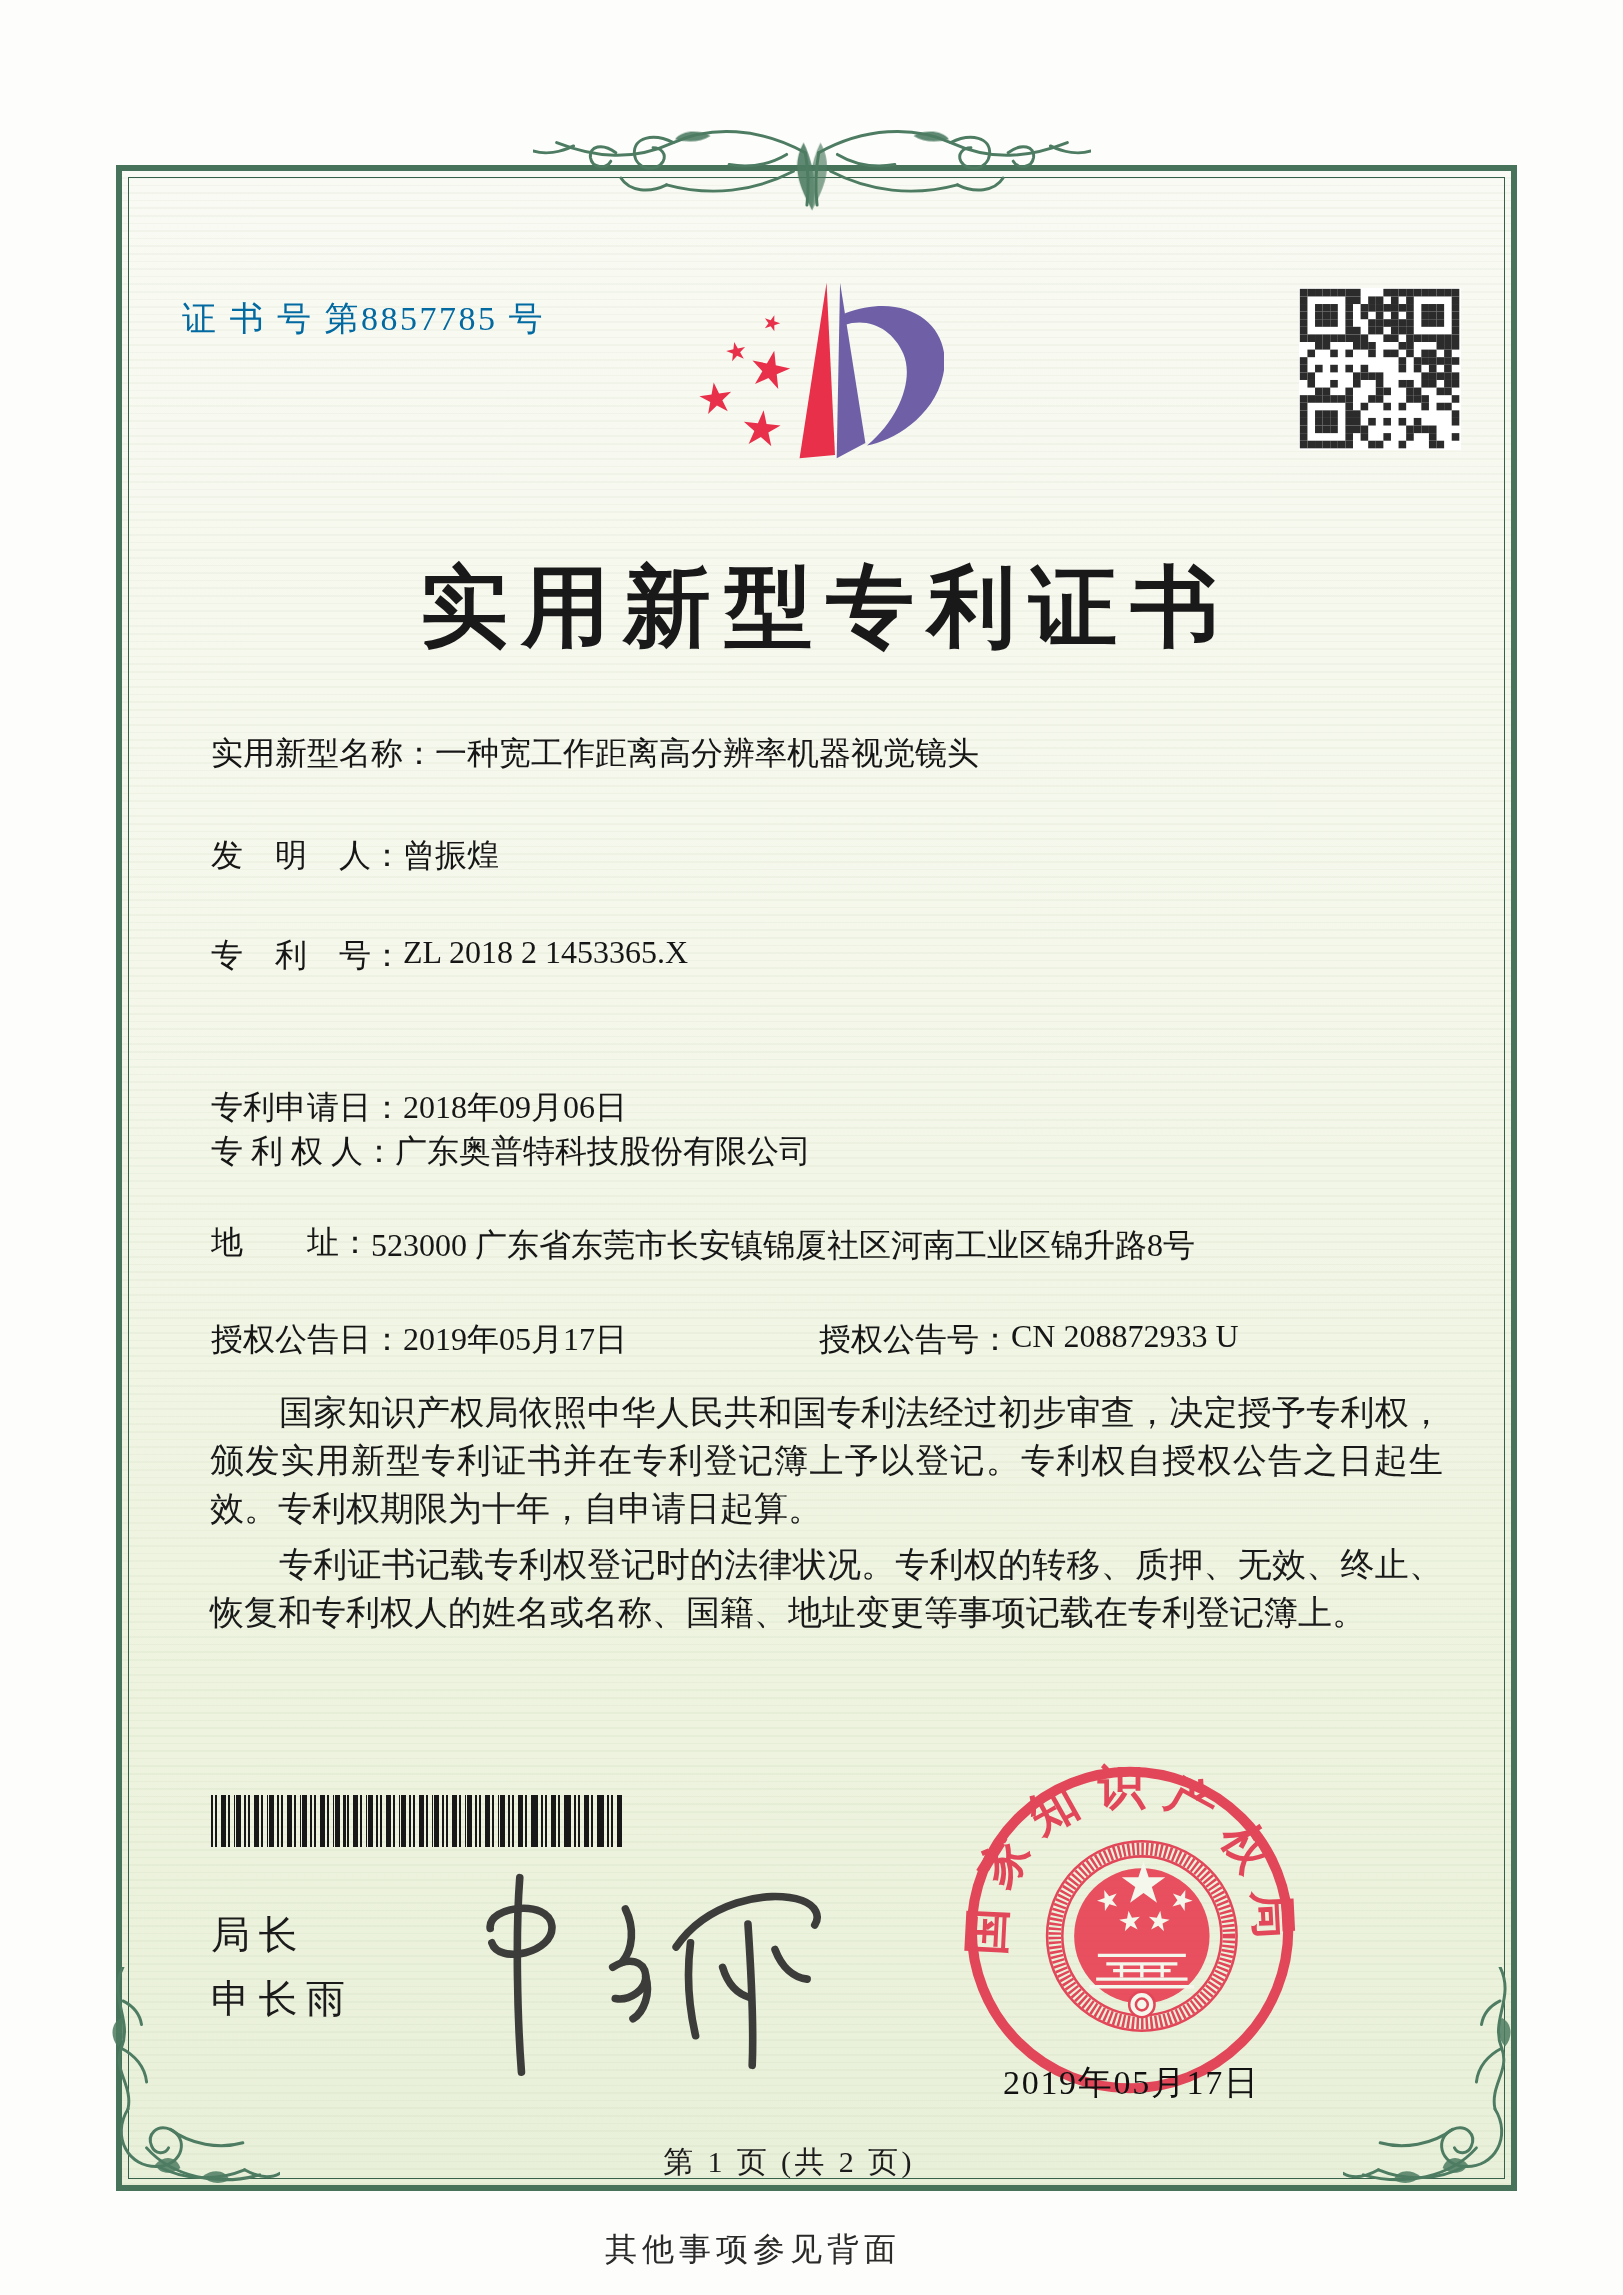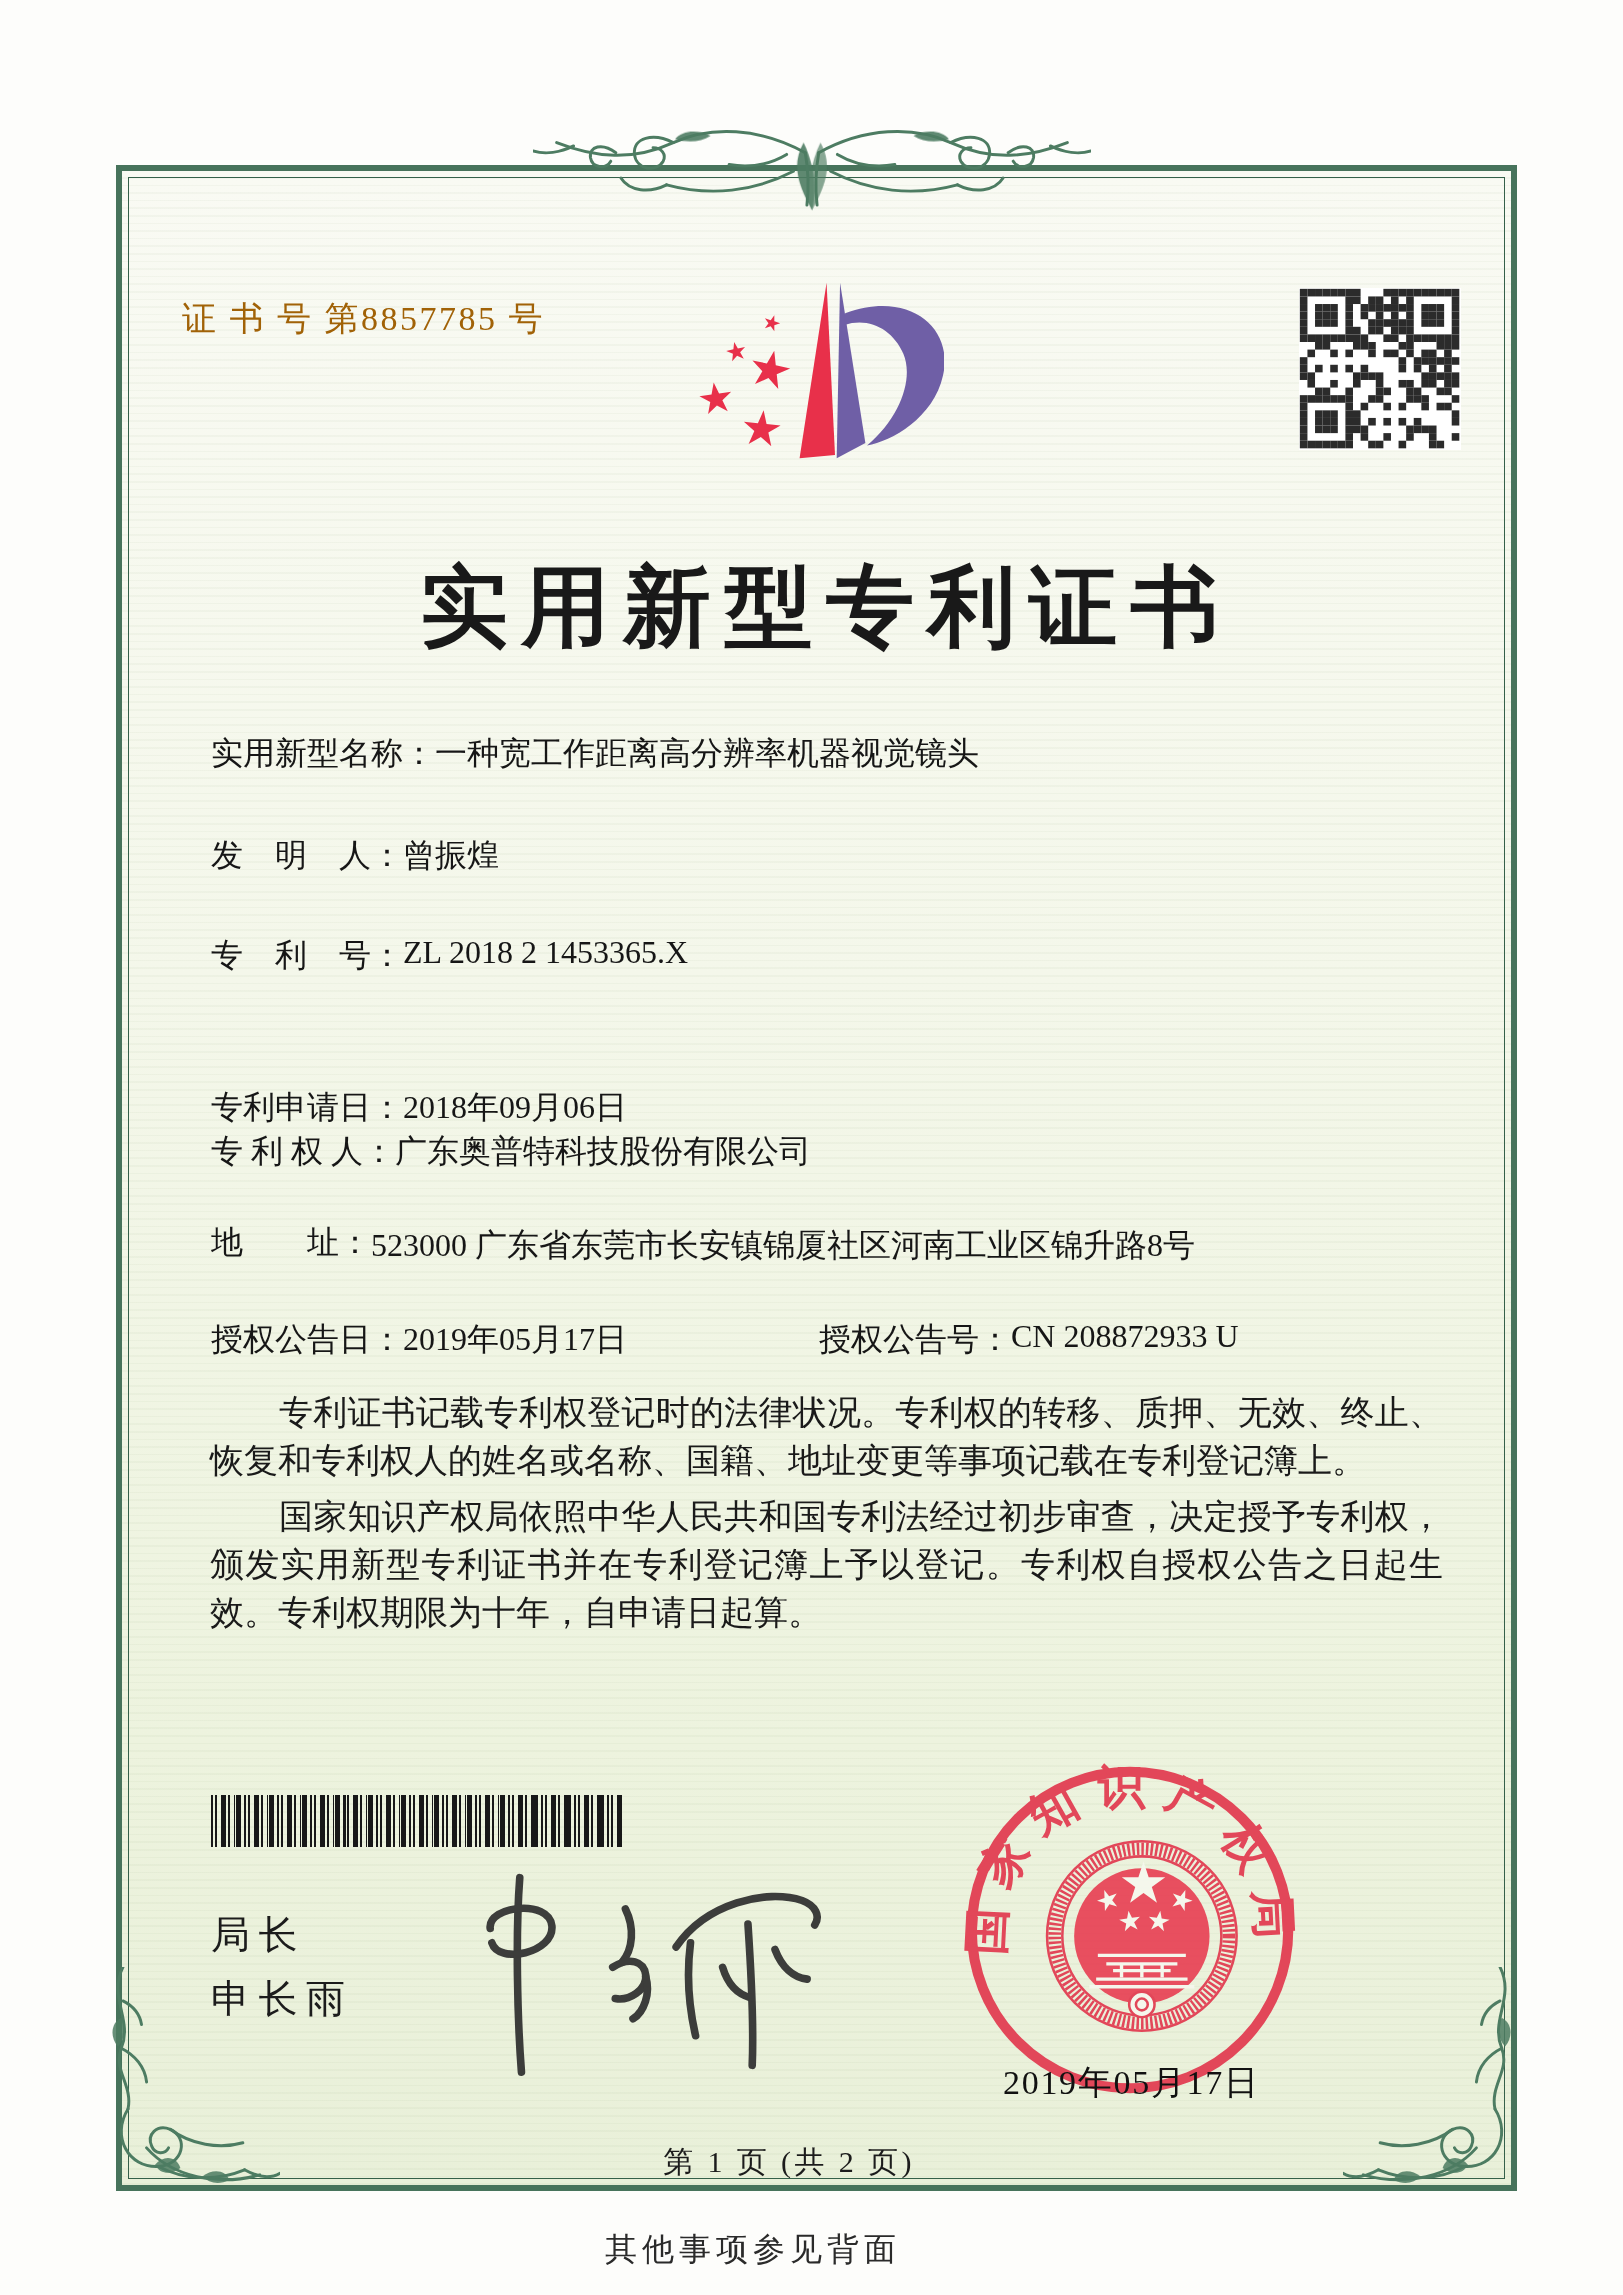--- a/index.html
+++ b/index.html
@@ -10,21 +10,21 @@
   
   .frame-outer{left:116px;top:165px;width:1401px;height:2026px;
     border:6.8px solid #47735b;box-sizing:border-box;
     background:
       repeating-linear-gradient(0deg, rgba(110,140,90,.05) 0 1.7px, rgba(0,0,0,0) 1.7px 7.6px),
       linear-gradient(180deg,#f9faf3 0%,#f4f7ea 40%,#edf3de 78%,#e9f0d9 100%);}
   .frame-inner{left:128px;top:177px;width:1377px;height:2002px;
     border:1.7px solid #35604a;box-sizing:border-box;}
 
   
-  .cert-no{left:182px;top:296px;font-size:34px;letter-spacing:2.5px;color:#a16207;}
+  .cert-no{left:182px;top:296px;font-size:34px;letter-spacing:2.5px;color:#0369a1;}
   .title{left:0;top:548px;width:1624px;text-align:center;font-size:88px;font-weight:bold;
          letter-spacing:13.5px;color:#191919;padding-left:14px;}
   .field-row{left:211px;font-size:32px;white-space:nowrap;color:#161616;}
   .flabel{display:inline-block;}
   .fvalue{display:inline-block;vertical-align:top;}
   .fvalue.wrap{white-space:normal;max-width:858px;line-height:1.5;}
   .paras{left:210px;top:1389px;width:1233px;font-size:34px;line-height:48px;color:#1a1a1a;}
   .paras p{margin:0 0 7.6px 0;text-indent:69px;text-align:justify;}
 
   .barcode{left:211px;top:1795px;width:413px;height:52px;
@@ -388,22 +388,22 @@
   <span class="flabel">地　　址：</span><span class="fvalue wrap">523000 广东省东莞市长安镇锦厦社区河南工业区锦升路8号</span>
 </div>
 <div class="abs field-row" style="top:1318px">
   <span class="flabel">授权公告日：</span><span class="fvalue">2019年05月17日</span>
 </div>
 <div class="abs field-row" style="left:819px;top:1318px">
   <span class="flabel">授权公告号：</span><span class="fvalue">CN 208872933 U</span>
 </div>
 
 <div class="abs paras">
+  <p>国家知识产权局依照中华人民共和国专利法经过初步审查，决定授予专利权，颁发实用新型专利证书并在专利登记簿上予以登记。专利权自授权公告之日起生效。专利权期限为十年，自申请日起算。</p>
   <p>专利证书记载专利权登记时的法律状况。专利权的转移、质押、无效、终止、恢复和专利权人的姓名或名称、国籍、地址变更等事项记载在专利登记簿上。</p>
-  <p>国家知识产权局依照中华人民共和国专利法经过初步审查，决定授予专利权，颁发实用新型专利证书并在专利登记簿上予以登记。专利权自授权公告之日起生效。专利权期限为十年，自申请日起算。</p>
 </div>
 
 <div class="abs barcode"></div>
 
 <div class="abs director-role">局长</div>
 <div class="abs director-name">申长雨</div>
 
 <svg class="abs" style="left:469px;top:1865px;z-index:5" width="372" height="213" viewBox="0 0 440 252">
   <g stroke="#2e2e2e" stroke-width="9" fill="none" stroke-linecap="round" stroke-linejoin="round" opacity="0.92">
     <path d="M60,15 C55,80 57,180 62,245"></path>

